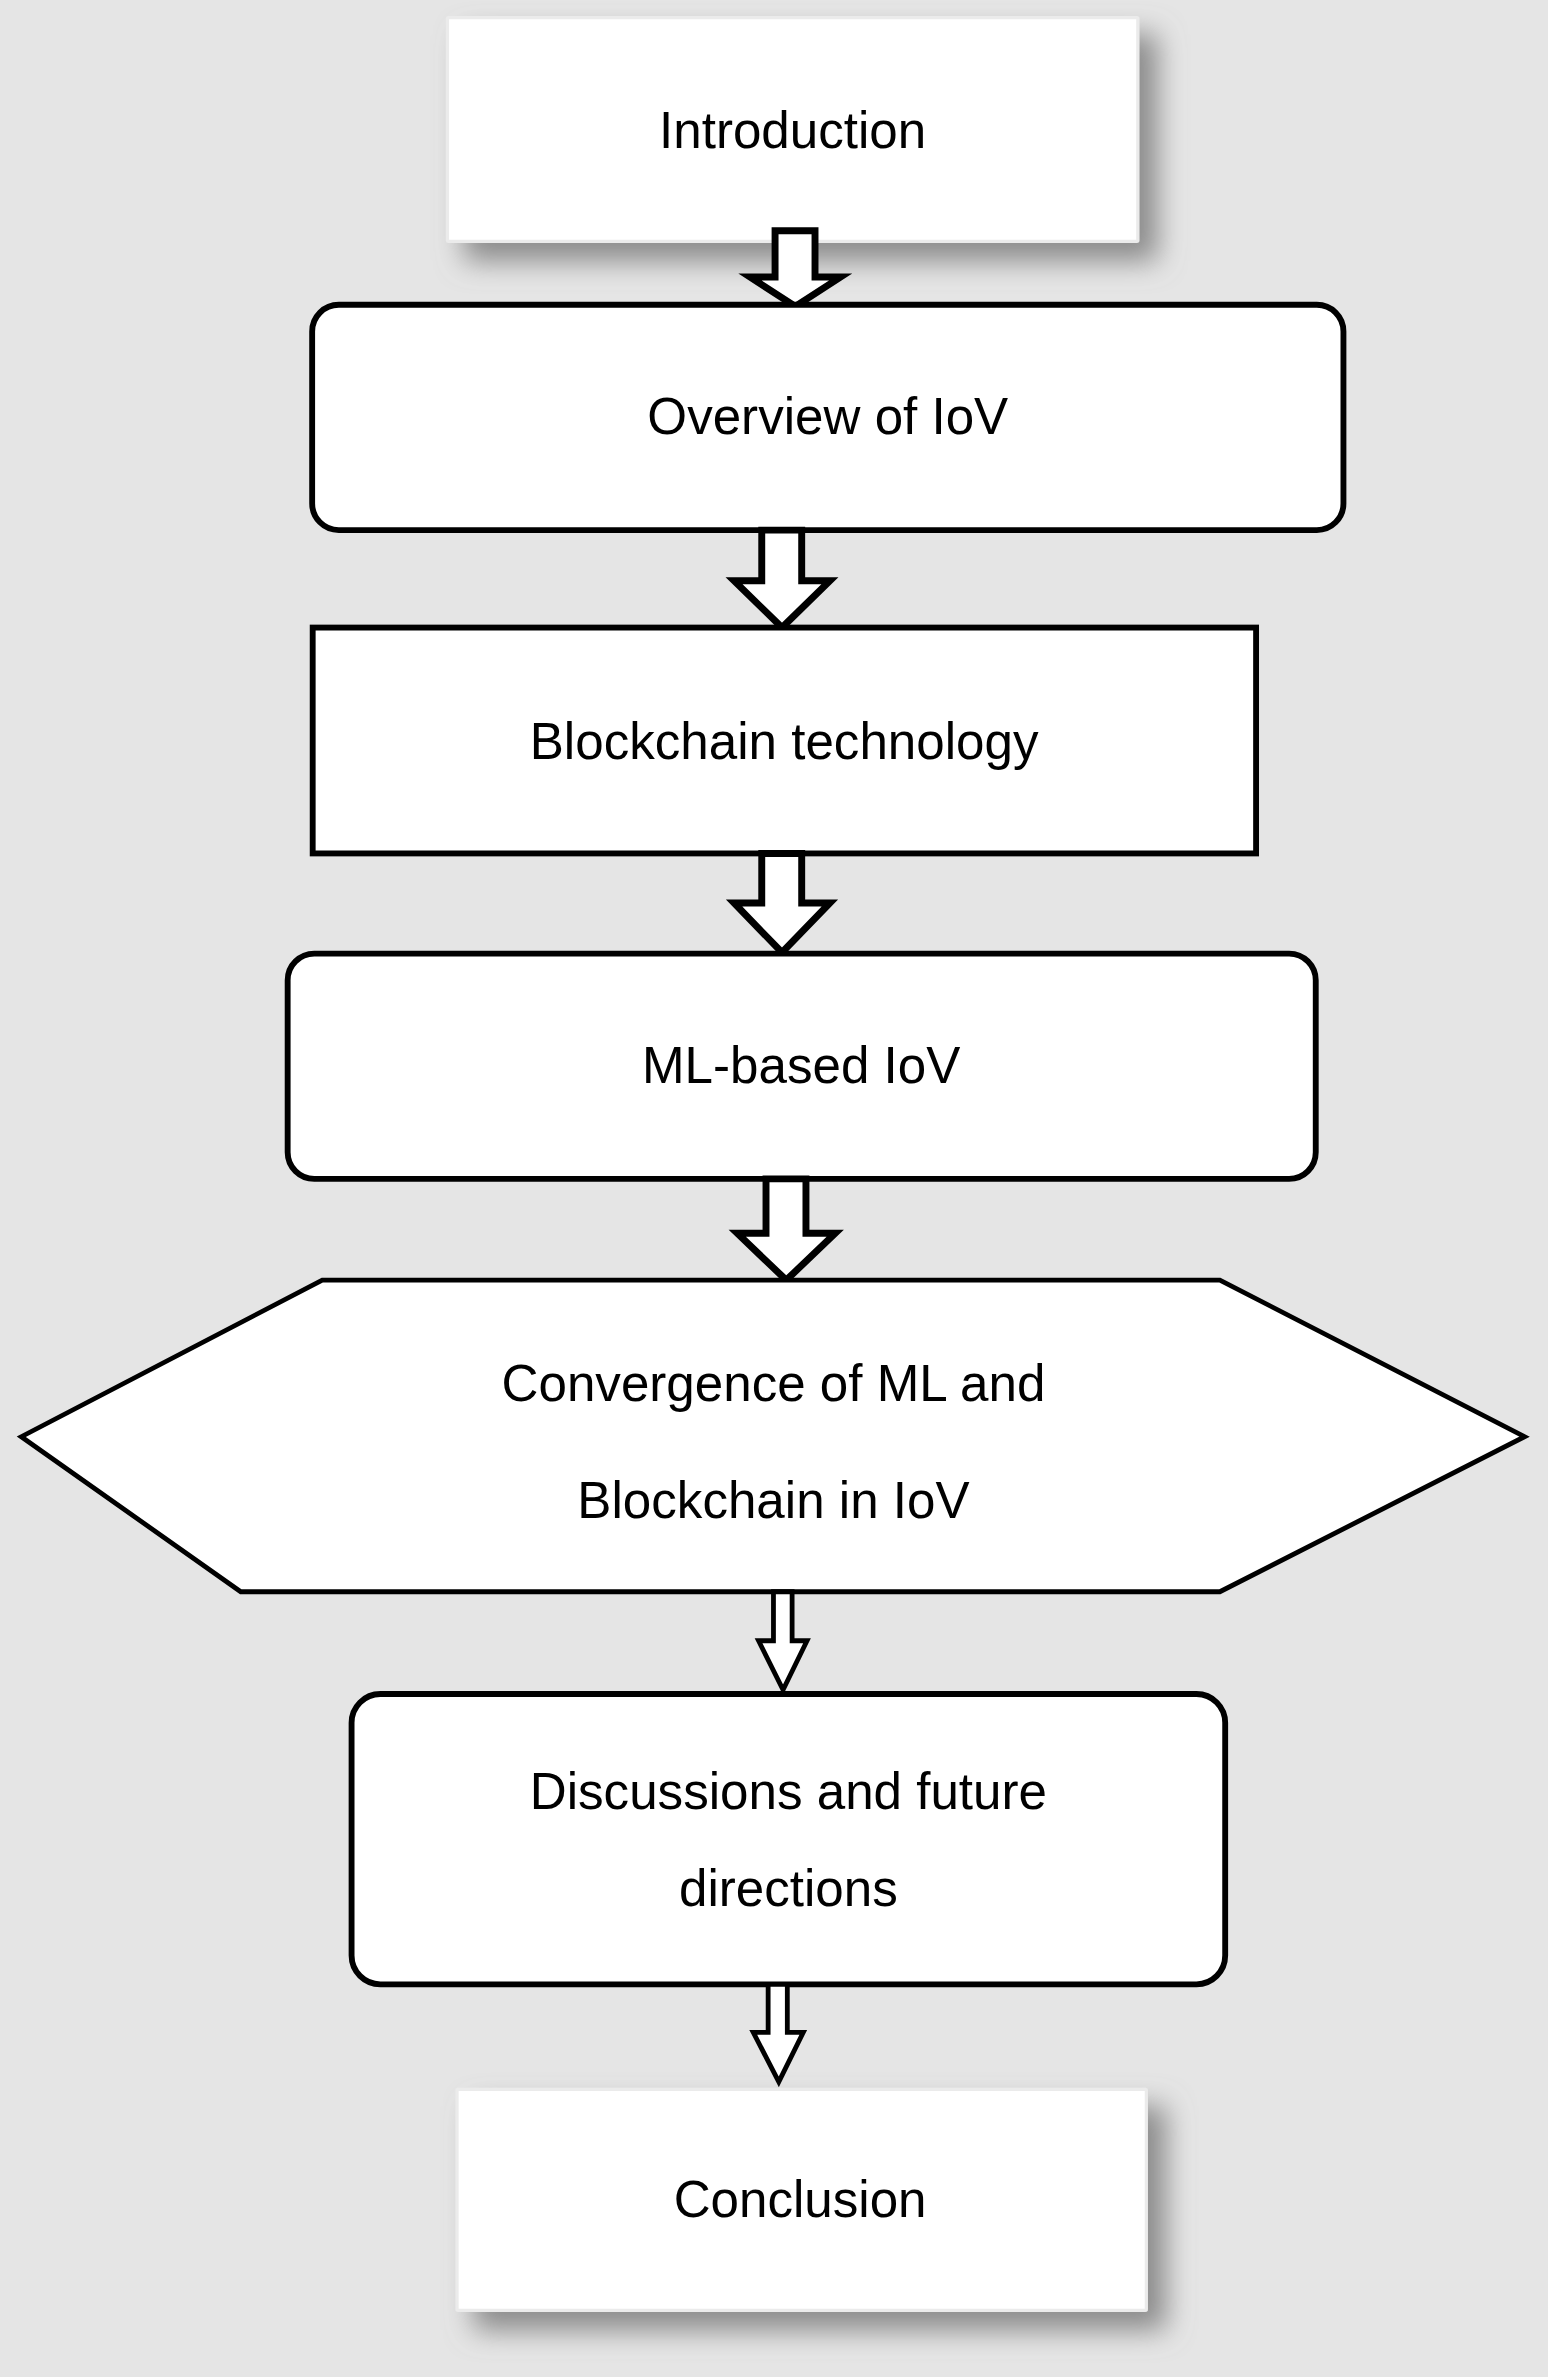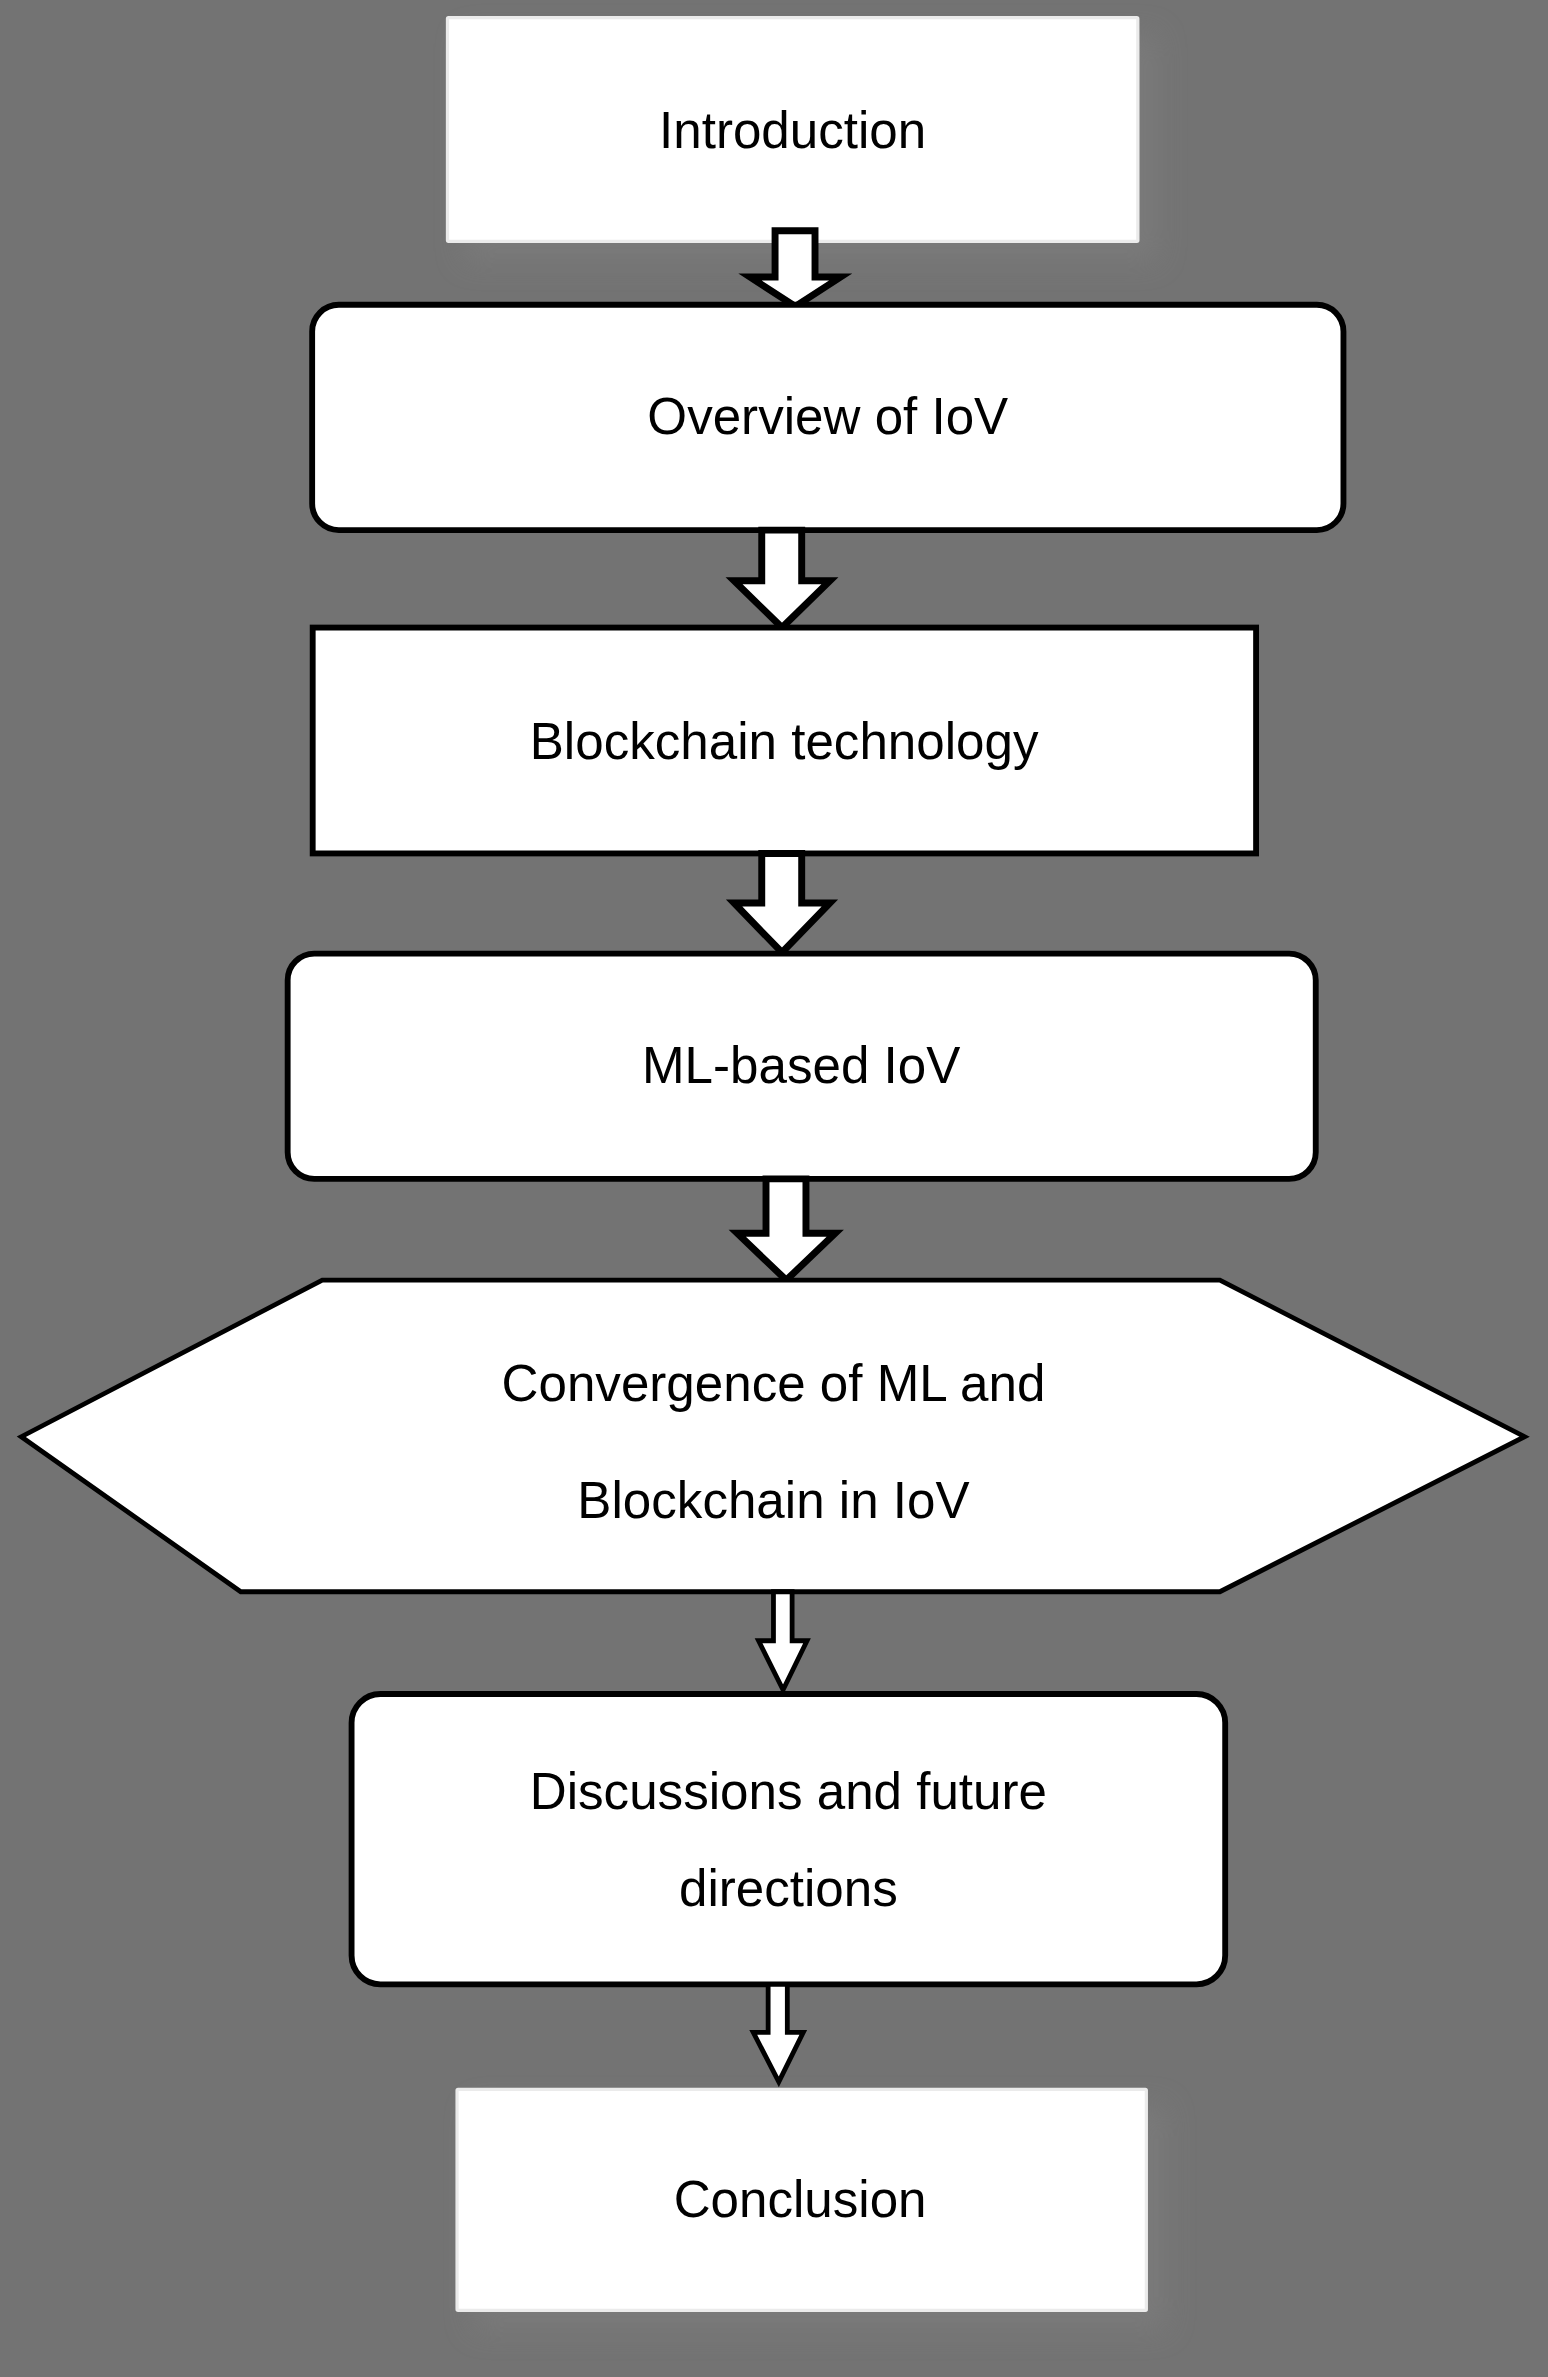--- a/index.html
+++ b/index.html
@@ -8,21 +8,21 @@
     padding: 0;
     background: #ffffff;
   }
   body {
     font-family: "Liberation Sans", sans-serif;
   }
   #canvas {
     position: relative;
     width: 1548px;
     height: 2377px;
-    background: #737373;
+    background: #e5e5e5;
     overflow: hidden;
   }
   #flow-svg {
     position: absolute;
     top: 0;
     left: 0;
     width: 1548px;
     height: 2377px;
   }
   .node-label {

